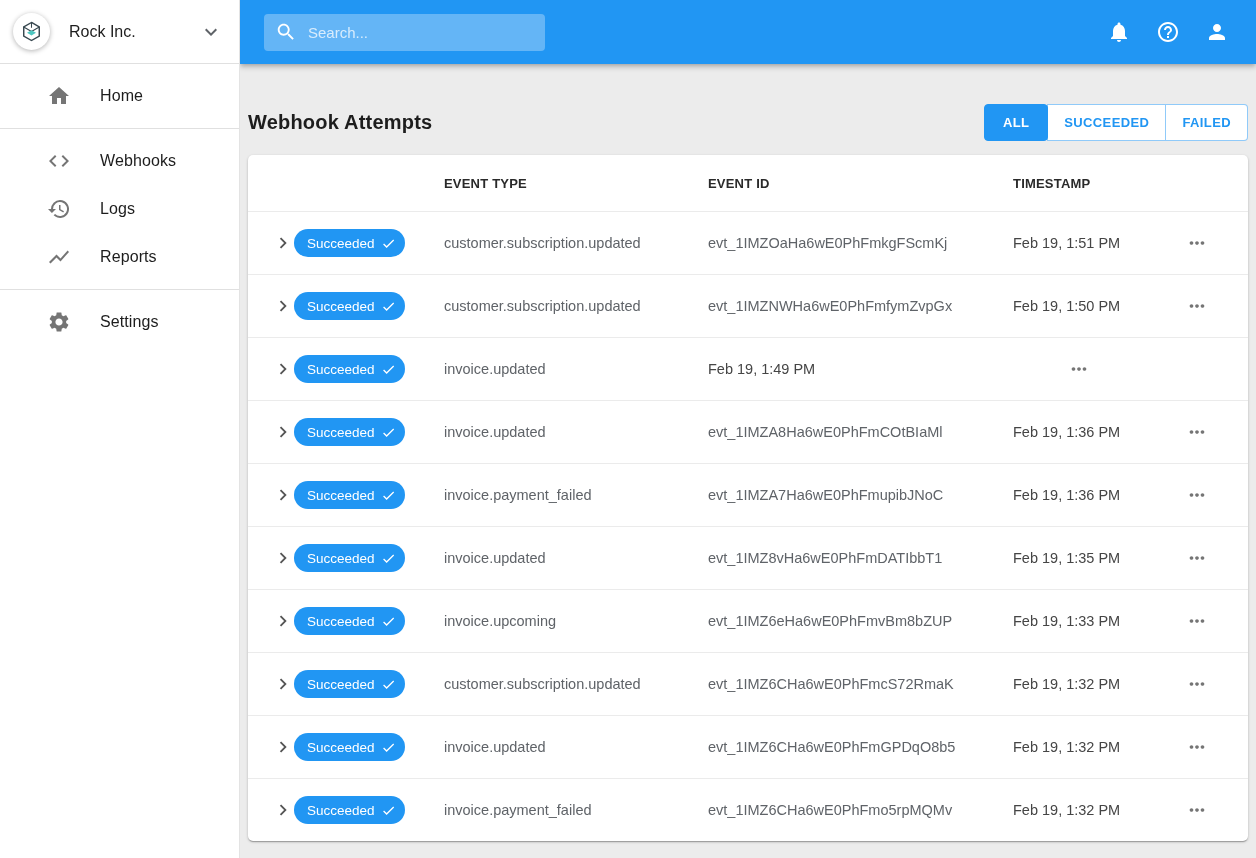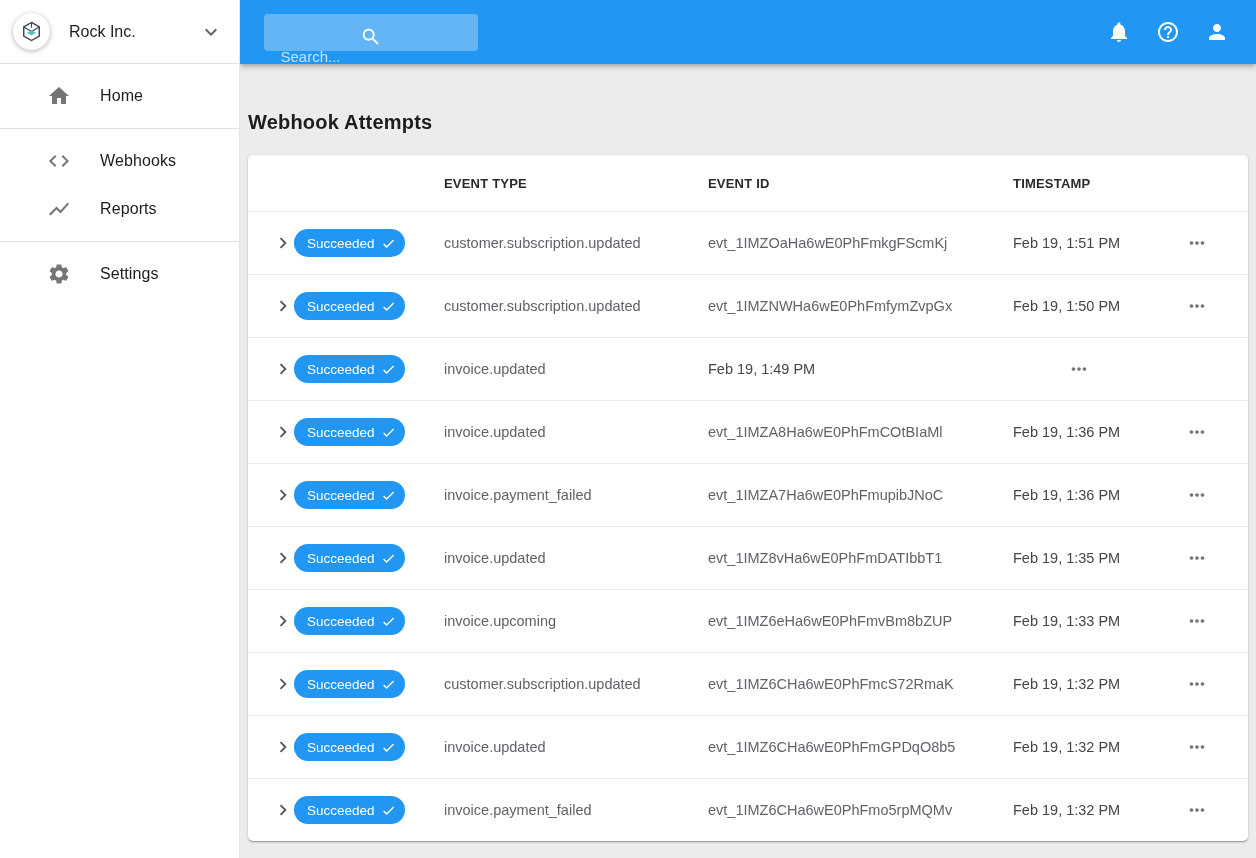--- a/index.html
+++ b/index.html
@@ -41,23 +41,23 @@
 
   
   .main { flex: 1; display: flex; flex-direction: column; min-width: 0; }
 
   .appbar {
     height: 64px; background: #2196F3; display: flex; align-items: center;
     padding: 0 27px 0 24px; z-index: 2; position: relative;
     box-shadow: 0 2px 4px -1px rgba(0,0,0,.2), 0 4px 5px 0 rgba(0,0,0,.14);
   }
   .search-box {
-    width: 214px; height: 37px; border-radius: 4px;
+    width: 281px; height: 37px; border-radius: 4px;
     background: rgba(255,255,255,0.3);
-    display: flex; align-items: center; padding: 12px 11px; flex-direction: column;
+    display: flex; align-items: center; padding: 12px 11px;
   }
   .search-icon { width: 22px; height: 22px; color: #fff; flex: none; }
   .search-input {
     background: transparent; border: none; outline: none;
     color: #fff; font-size: 15px; margin-left: 11px; width: 100%;
     font-family: inherit;
   }
   .search-input::placeholder { color: rgba(255,255,255,0.75); }
   .appbar-actions { margin-left: auto; display: flex; align-items: center; gap: 25px; }
   .appbar-icon { width: 24px; height: 24px; color: #fff; cursor: pointer; }
@@ -150,20 +150,28 @@
       <span class="nav-icon">
         <svg width="24" height="24" viewBox="0 0 24 24" fill="currentColor">
             <path d="M9.4 16.6 4.8 12l4.6-4.6L8 6l-6 6 6 6 1.4-1.4zm5.2 0 4.6-4.6-4.6-4.6L16 6l6 6-6 6-1.4-1.4z"></path>
           </svg>
       </span>
       <span class="nav-label">Webhooks</span>
     </div>
     <div class="nav-item">
       <span class="nav-icon">
         <svg width="24" height="24" viewBox="0 0 24 24" fill="currentColor">
+            <path d="M13 3a9 9 0 0 0-9 9H1l3.89 3.89.07.14L9 12H6a7 7 0 1 1 2.05 4.95l-1.41 1.41A9 9 0 1 0 13 3zm-1 5v5l4.28 2.54.72-1.21-3.5-2.08V8H12z"></path>
+          </svg>
+      </span>
+      <span class="nav-label">Logs</span>
+    </div>
+    <div class="nav-item">
+      <span class="nav-icon">
+        <svg width="24" height="24" viewBox="0 0 24 24" fill="currentColor">
             <path d="M3.5 18.49l6-6.01 4 4L22 6.92l-1.41-1.41-7.09 7.97-4-4L2 16.99l1.5 1.5z"></path>
           </svg>
       </span>
       <span class="nav-label">Reports</span>
     </div>
   </div>
   <div class="nav-divider"></div>
   <div class="nav-group">
     <div class="nav-item">
       <span class="nav-icon">
@@ -201,20 +209,25 @@
         <svg width="24" height="24" viewBox="0 0 24 24" fill="currentColor">
             <path d="M12 12c2.21 0 4-1.79 4-4s-1.79-4-4-4-4 1.79-4 4 1.79 4 4 4zm0 2c-2.67 0-8 1.34-8 4v2h16v-2c0-2.66-5.33-4-8-4z"></path>
           </svg>
       </span>
     </div>
   </header>
 
   <div class="content">
     <div class="page-head">
       <h1 class="page-title">Webhook Attempts</h1>
+      <div class="filter-group">
+        <button class="filter-btn active">ALL</button>
+        <button class="filter-btn">SUCCEEDED</button>
+        <button class="filter-btn">FAILED</button>
+      </div>
     </div>
 
     <div class="card">
       <div class="thead">
         <div></div>
         <div></div>
         <div class="th">EVENT TYPE</div>
         <div class="th">EVENT ID</div>
         <div class="th">TIMESTAMP</div>
         <div></div>

